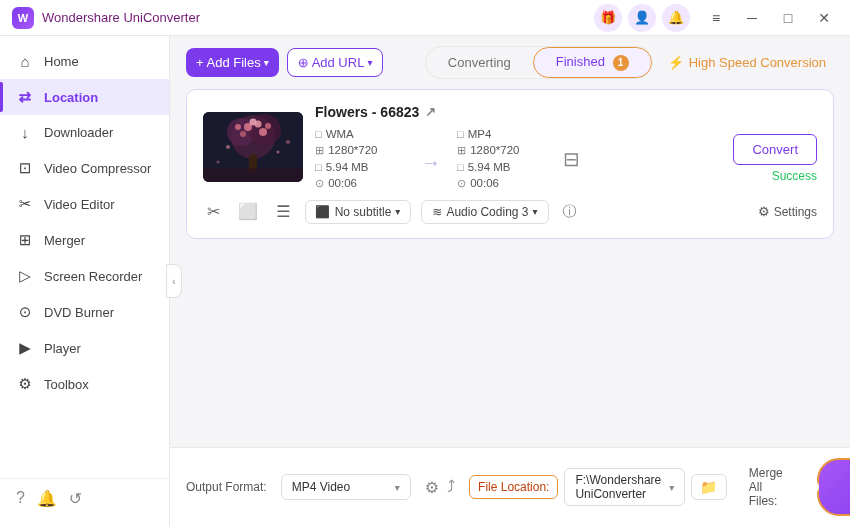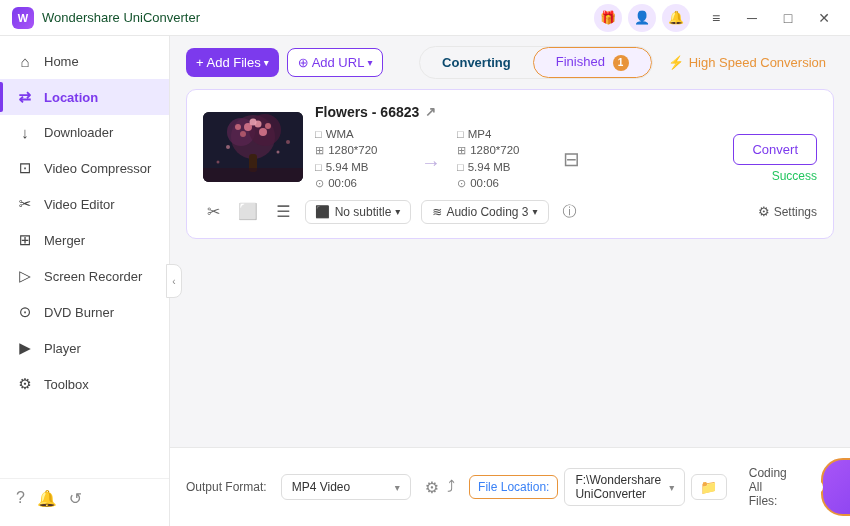--- a/index.html
+++ b/index.html
@@ -27,21 +27,21 @@
       width: 22px;
       height: 22px;
       border-radius: 6px;
       background: linear-gradient(135deg, #7c3aed, #a855f7);
       display: flex;
       align-items: center;
       justify-content: center;
       margin-right: 8px;
     }
     .title-bar-logo span { color: #fff; font-size: 11px; font-weight: bold; }
-    .title-bar-title { font-size: 13px; color: #14532d; flex: 1; }
+    .title-bar-title { font-size: 13px; color: #701a75; flex: 1; }
     .title-bar-controls {
       display: flex;
       gap: 8px;
       align-items: center;
     }
     .title-bar-icon {
       width: 28px;
       height: 22px;
       display: flex;
       align-items: center;
@@ -200,23 +200,22 @@
       border: 1.5px solid #e8e8e8;
       border-radius: 20px;
       overflow: hidden;
     }
     .tab-btn {
       padding: 6px 22px;
       font-size: 13px;
       border: none;
       background: transparent;
       cursor: pointer;
-      color: #0c4a6e;
+      color: #737373;
       position: relative;
-      font-weight: bold;
     }
     .tab-btn.active {
       background: #f5f0ff;
       color: #7c3aed;
       border: 1.5px solid #e8943a;
       border-radius: 18px;
       font-weight: 500;
     }
     .tab-badge {
       display: inline-flex;
@@ -459,21 +458,21 @@
     .file-location-row {
       display: flex;
       align-items: center;
       gap: 6px;
       font-size: 12px;
     }
     .file-location-label {
       border: 1.5px solid #e8943a;
       border-radius: 6px;
       padding: 4px 8px;
-      color: #3b82f6;
+      color: #c2410c;
       font-size: 12px;
       white-space: nowrap;
     }
     .file-location-path {
       border: 1px solid #ddd;
       border-radius: 6px;
       padding: 4px 10px;
       font-size: 12px;
       color: #333;
       background: #fff;
@@ -736,20 +735,20 @@
         <span class="file-location-label">File Location:</span>
         <div class="file-location-path">
           <span>F:\Wondershare UniConverter</span>
           <span style="font-size:10px; color:#888; margin-left:4px;">▾</span>
         </div>
         <button class="folder-open-btn">
           <span>📁</span>
         </button>
       </div>
 
-      <span class="merge-label">Coding All Files:</span>
+      <span class="merge-label">Merge All Files:</span>
       <div class="toggle"></div>
 
       <button class="start-all-btn">Start All</button>
     </div>
 
   </div>
 </div>
 
 </body></html>

